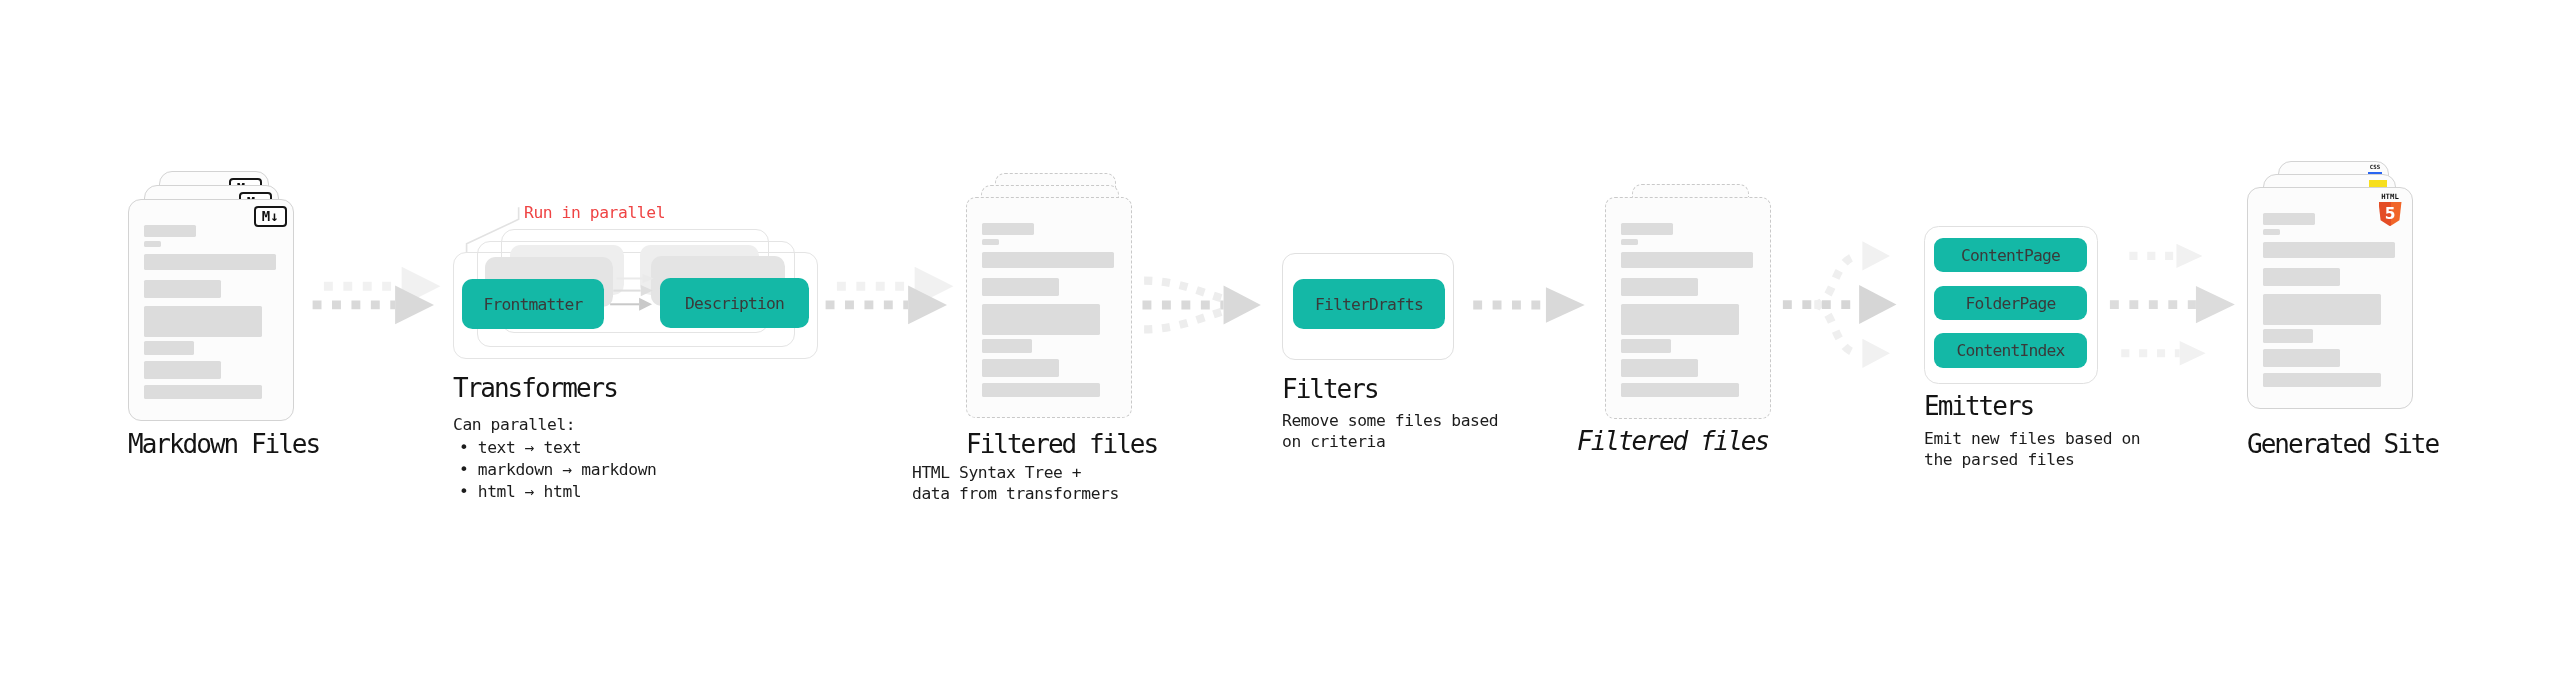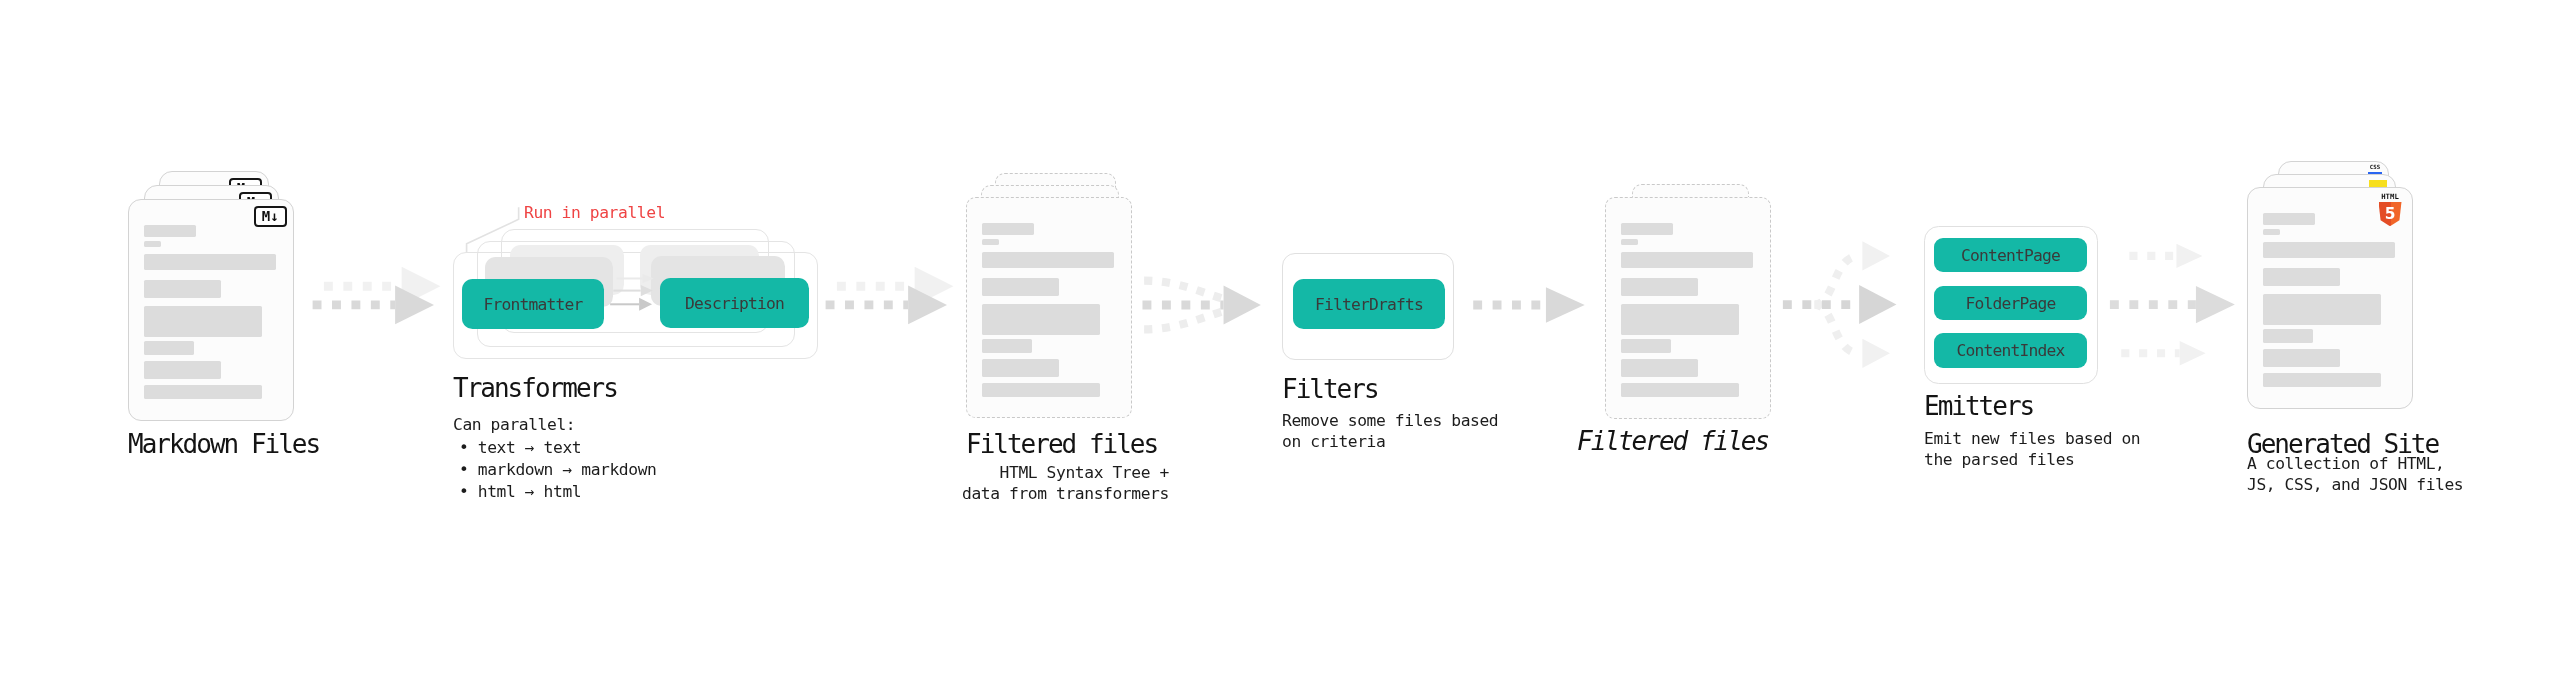--- a/index.html
+++ b/index.html
@@ -141,21 +141,21 @@
         <div class="bar b2"></div>
         <div class="bar b3"></div>
         <div class="bar b4"></div>
         <div class="bar b5"></div>
         <div class="bar b6"></div>
         <div class="bar b7"></div>
         <div class="bar b8"></div>
       </div>
   </div>
   <div class="caption" style="left:966px;top:430px;">Filtered files</div>
-  <div class="body-text" style="left:962px;top:462px;text-align:right;">
+  <div class="body-text" style="left:912px;top:462px;">
     <div>HTML Syntax Tree +</div>
     <div>data from transformers</div>
   </div>
 
   <svg style="left:1136px;top:244px;" width="150" height="122" viewBox="0 0 185 150">
     <path d="M10 45 C55 45 85 62 120 71" fill="none" stroke="#ededed" stroke-width="10" stroke-dasharray="10 12"></path>
     <path d="M10 105 C55 105 85 88 120 79" fill="none" stroke="#ededed" stroke-width="10" stroke-dasharray="10 12"></path>
     <line x1="8" y1="75" x2="108" y2="75" stroke="#d9d9d9" stroke-width="11" stroke-dasharray="11 13"></line>
     <polygon points="108,51 154,75 108,99" fill="#d9d9d9"></polygon>
   </svg>
@@ -237,19 +237,15 @@
         <div class="bar b2"></div>
         <div class="bar b3"></div>
         <div class="bar b4"></div>
         <div class="bar b5"></div>
         <div class="bar b6"></div>
         <div class="bar b7"></div>
         <div class="bar b8"></div>
       </div>
   </div>
   <div class="caption" style="left:2247px;top:430px;">Generated Site</div>
-  <div class="body-text" style="left:2247px;top:453px;">
-    <div>A collection of HTML,</div>
-    <div>JS, CSS, and JSON files</div>
-  </div>
 
 </div>
 
 
 </body></html>

